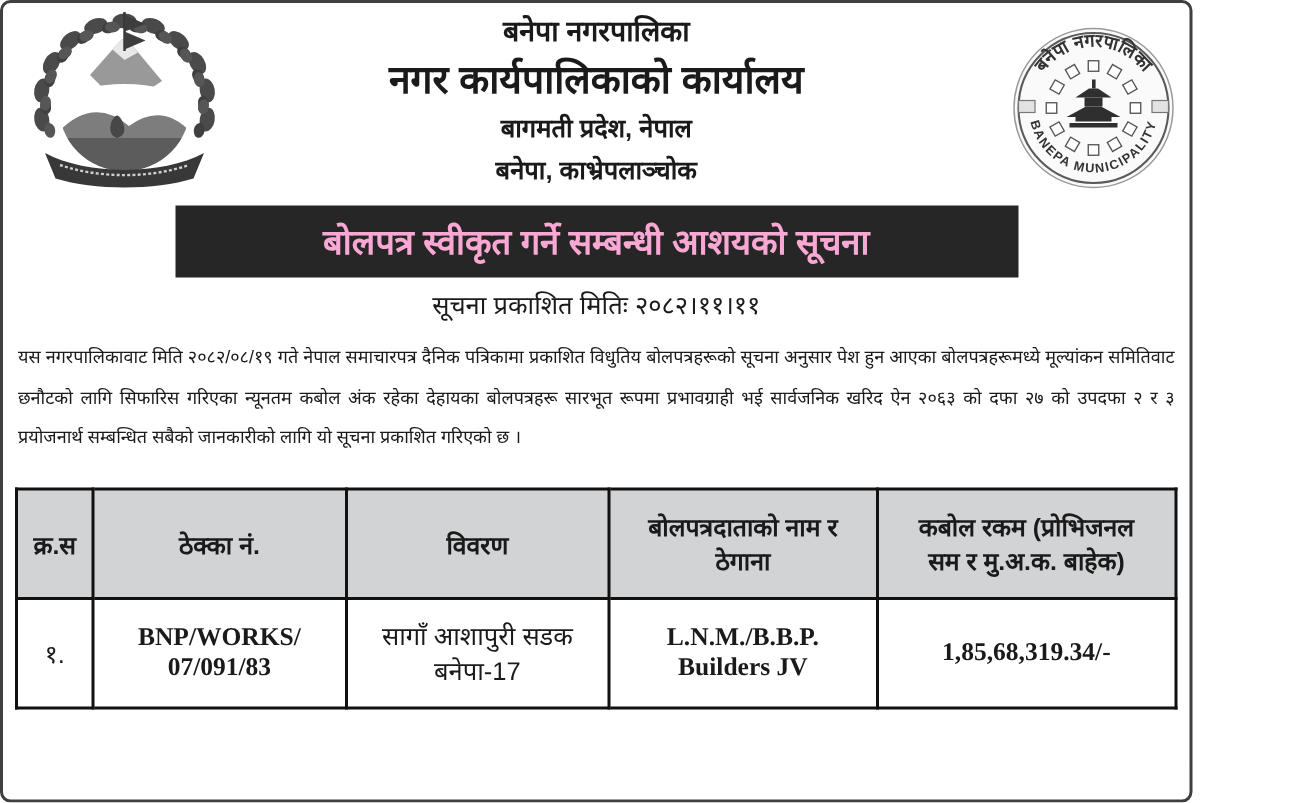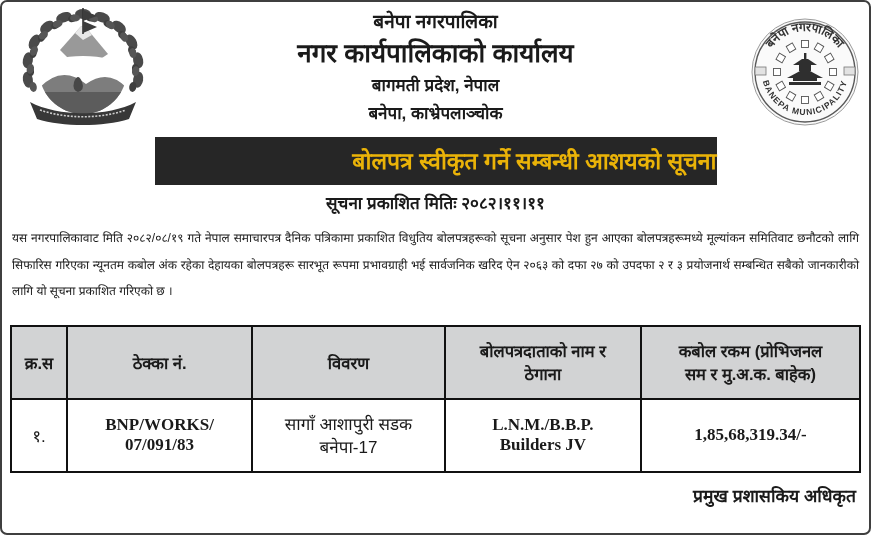--- a/index.html
+++ b/index.html
@@ -1,34 +1,34 @@
 <!DOCTYPE html>
 <html><head>
 <meta charset="utf-8">
 <style>
   html,body{margin:0;padding:0;background:#fff;}
   .page{
-    width:871px;height:535px;box-sizing:border-box;position:relative;
+    width:795px;height:535px;box-sizing:border-box;position:relative;
     background:#fff;border:2px solid #3f3f3f;border-radius:7px;overflow:hidden;
     font-family:"Liberation Sans", sans-serif;color:#1a1a1a;
   }
   
   .header{position:relative;height:128px;}
   .emblem{position:absolute;left:12px;top:2px;width:138px;height:124px;}
   .seal{position:absolute;right:8px;top:14px;width:112px;height:112px;}
   .header-text{text-align:center;padding-top:10px;line-height:1;}
   .h-muni{font-size:19px;font-weight:bold;}
   .h-office{font-size:26px;font-weight:bold;margin-top:9px;}
   .h-addr{font-size:17px;font-weight:bold;margin-top:11px;}
   
   .banner{
-    width:562px;margin:7px auto 0;background:#262626;color:#eab308;
-    text-align:right;font-size:23px;font-weight:bold;padding:7px 0 9px;
+    width:562px;margin:7px auto 0;background:#262626;color:#f9a8d4;
+    text-align:center;font-size:23px;font-weight:bold;padding:7px 0 9px;
   }
-  .date-line{text-align:center;font-weight:bold;font-size:17px;margin-top:6px;}
+  .date-line{text-align:center;font-weight:normal;font-size:17px;margin-top:6px;}
   
   .body-text{
     margin:11px 10px 0 10px;font-size:12px;line-height:26.5px;
     text-align:justify;
   }
   
   table.notice{
     width:calc(100% - 16px);margin:20px 8px 0 8px;border-collapse:collapse;
     table-layout:fixed;
     border-radius:22px;
@@ -181,15 +181,14 @@
 07/091/83</td>
         <td>सागाँ आशापुरी सडक
 बनेपा-17</td>
         <td class="serif-b left">L.N.M./B.B.P.
 Builders JV</td>
         <td class="serif-b left">1,85,68,319.34/-</td>
       </tr>
     </tbody>
   </table>
 
-  <div class="footer">प्रमुख प्रशासकिय अधिकृत</div>
 
 </div>
 
 </body></html>

